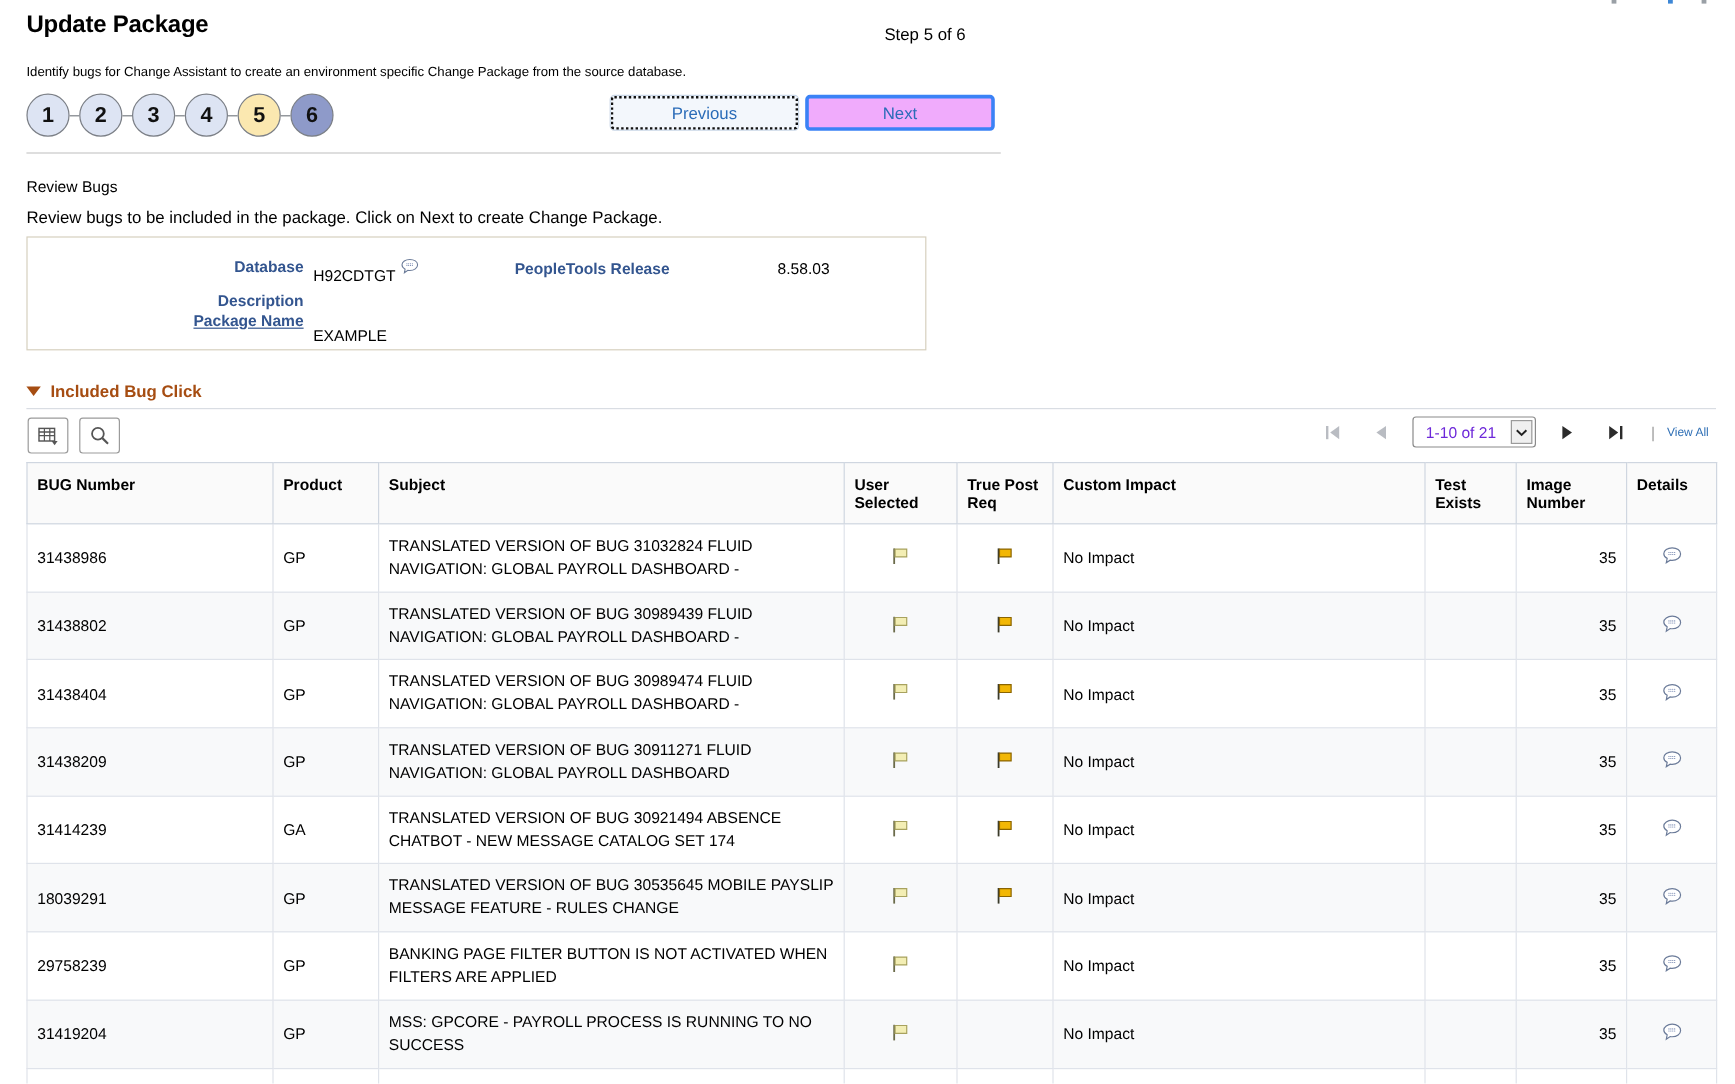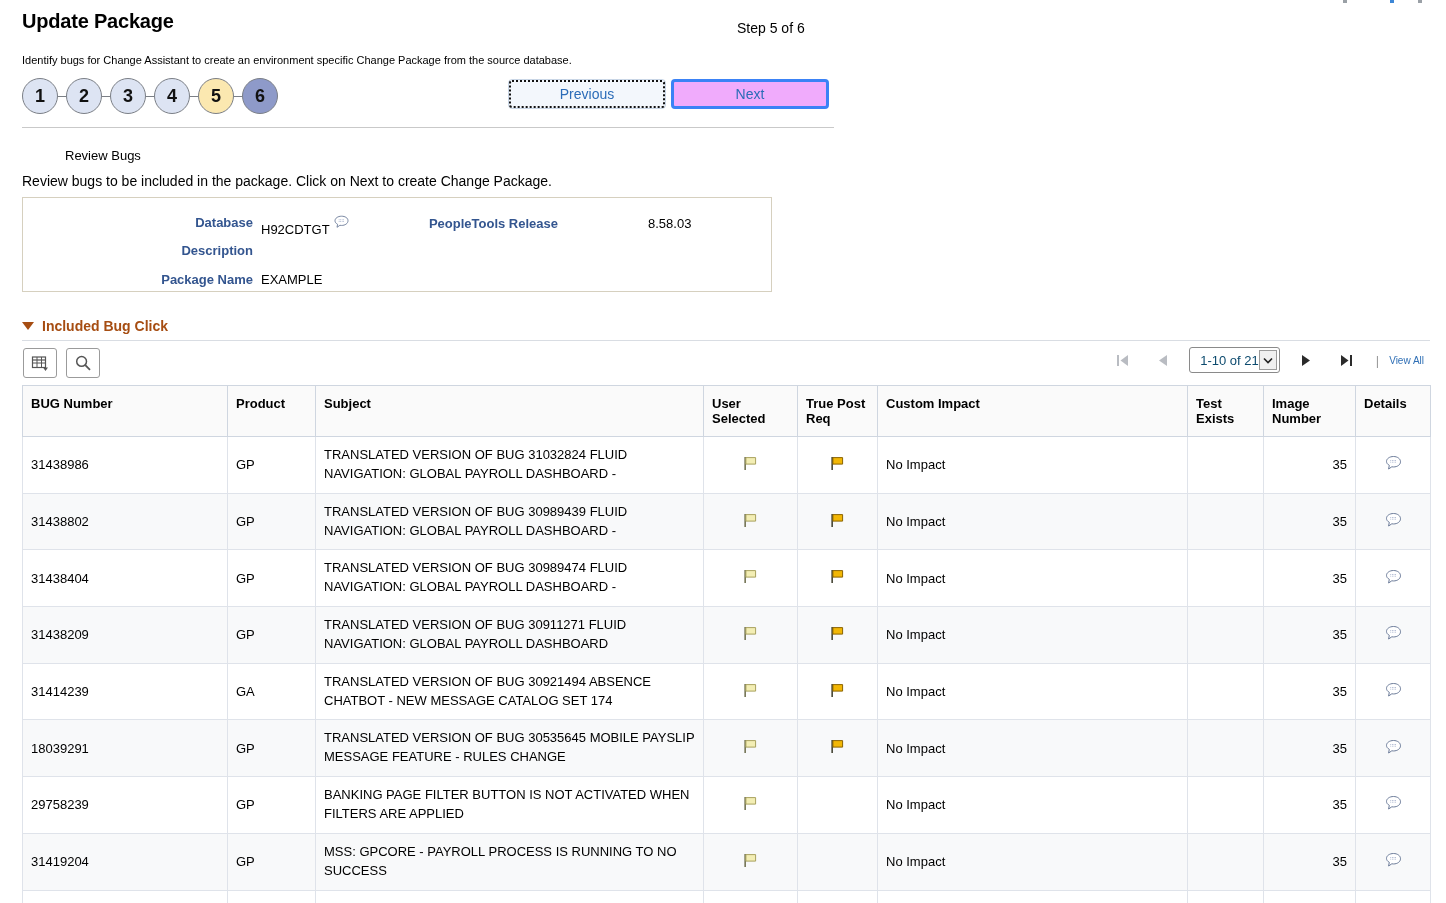--- a/index.html
+++ b/index.html
@@ -45,39 +45,39 @@
   }
   .navbtn.prev {
     left: 508px; top: 79px; background: #f3f7fc;
     border: 1px solid #c9d6e6; outline: 2px dotted #111; outline-offset: -3px;
   }
   .navbtn.next { left: 671px; top: 79px; }
 
   .rule { position: absolute; left: 22px; top: 127px; width: 812px; height: 1px; background: #c9c9c9; }
 
   
-  .review-head { position: absolute; left: 22px; top: 148px; font-size: 13px; margin-left: 43px; }
+  .review-head { position: absolute; left: 22px; top: 148px; font-size: 13px; }
   .review-sub  { position: absolute; left: 22px; top: 173px; font-size: 14px; }
 
   
   .infobox {
     position: absolute; left: 22px; top: 197px; width: 750px; height: 95px;
     border: 1px solid #d6d0bf; background: #ffffff;
   }
   .infobox .lbl {
     position: absolute; font-size: 13px; font-weight: bold; color: #33558f; text-align: right;
   }
   .infobox .val { position: absolute; font-size: 13px; color: #000; }
   .lbl-db   { left: 40px;  top: 17px; width: 190px; }
   .val-db   { left: 238px; top: 17px; }
   .lbl-ptr  { left: 330px; top: 18px; width: 205px; text-align: right !important; }
   .val-ptr  { left: 625px; top: 18px; }
   .lbl-desc { left: 40px;  top: 45px; width: 190px; }
   .val-desc { left: 238px; top: 45px; }
-  .lbl-pkg  { left: 40px;  top: 74px; width: 190px; }
+  .lbl-pkg  { left: 40px;  top: 62px; width: 190px; text-decoration: underline; }
   .val-pkg  { left: 238px; top: 74px; }
 
   .bubble-icon { display: inline-block; vertical-align: super; margin-left: 4px; }
 
   
   .sect {
     position: absolute; left: 22px; top: 318px;
     display: flex; align-items: center; gap: 8px;
     font-size: 14px; font-weight: bold; color: #a64d12; cursor: pointer;
   }
@@ -103,21 +103,21 @@
     display: flex; align-items: center; gap: 0px; font-size: 13px;
   }
   .pgarrow {
     width: 40px; display: flex; align-items: center; justify-content: center; cursor: pointer;
   }
   .pgselect {
     display: flex; align-items: center; height: 26px;
     border: 1px solid #8a8a8a; border-radius: 3px; background: #fff;
     padding: 0 2px 0 10px; cursor: pointer; margin: 0 6px;
   }
-  .pgselect .txt { font-size: 13px; color: #0c4a6e; padding-right: 0; }
+  .pgselect .txt { font-size: 13px; color: #6d28d9; padding-right: 12px; }
   .pgselect .arrowbox {
     width: 18px; height: 20px; border: 1px solid #9b9b9b; background: #f0f0f0;
     display: flex; align-items: center; justify-content: center;
   }
   .pipe { color: #9b9b9b; padding: 0 10px; }
   .viewall { color: #2f6fb5; font-size: 10px; cursor: pointer; padding-right: 6px; }
 
   
   table.bugs { border-collapse: collapse; width: 1408px; table-layout: fixed; }
   table.bugs th {

